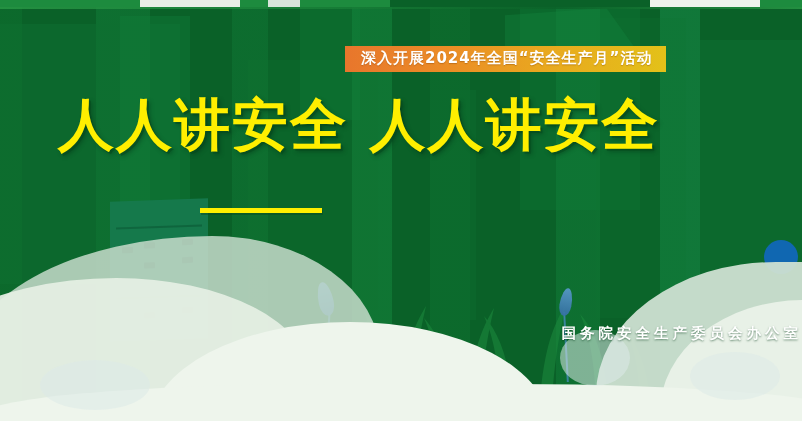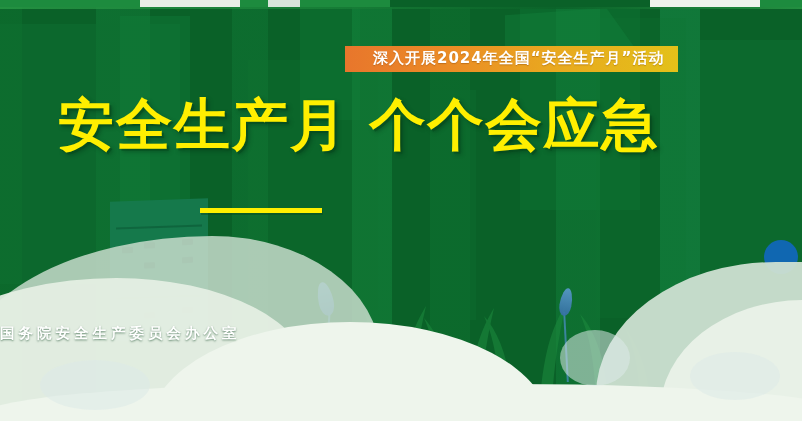--- a/index.html
+++ b/index.html
@@ -159,21 +159,21 @@
     left: 565px; top: 312px; width: 2px; height: 70px;
     background: #4a8cc2; opacity:.75; transform: rotate(-3deg);
   }
 
   
   #content { position: absolute; inset: 0; }
 
   #ribbon {
     position: absolute;
     left: 345px; top: 46px;
-    padding: 5px 14px 6px 28px;
+    padding: 5px 14px 6px 16px;
     background: linear-gradient(90deg, #e8762c 0%, #eb8b26 30%, #e9a81f 62%, #e3c119 100%);
     color: #ffffff;
     font-size: 15px;
     font-weight: bold;
     letter-spacing: 1px;
     line-height: 1;
     white-space: nowrap;
     text-shadow: 0 1px 1px rgba(120,60,0,.35);
   }
 
@@ -194,21 +194,21 @@
   #dash {
     position: absolute;
     left: 200px; top: 208px; width: 122px; height: 5px;
     background: #ffef00;
     box-shadow: 1px 2px 0 rgba(6,72,30,.45);
   }
 
   #issuer {
     position: absolute;
     left: 0; top: 322px; width: 802px;
-    text-align: left;
+    text-align: right;
     color: #ffffff;
     font-size: 14.5px;
     font-weight: bold;
     letter-spacing: 4px;
     line-height: 1.62;
     text-shadow: 0 1px 2px rgba(5,60,26,.55);
   }
   #issuer div { margin: 0; }
 </style>
 </head>
@@ -278,21 +278,21 @@
   <div class="layer puff" style="left:690px; top:352px; width:90px; height:48px;"></div>
   <div class="layer puff" style="left:40px;  top:360px; width:110px;height:50px;"></div>
 
   <div class="layer" id="top-strip2"></div>
   <div class="layer" id="top-strip"></div>
 
   <div id="content">
 
     <div id="ribbon">深入开展2024年全国“安全生产月”活动</div>
 
-    <div class="headline" id="line1">安全生产月 个个会应急</div>
+    <div class="headline" id="line1">人人讲安全 人人讲安全</div>
 
     <div id="dash"></div>
 
 
     <div id="issuer">
       <div>国务院安全生产委员会办公室</div>
     </div>
 
   </div>
 </div>

